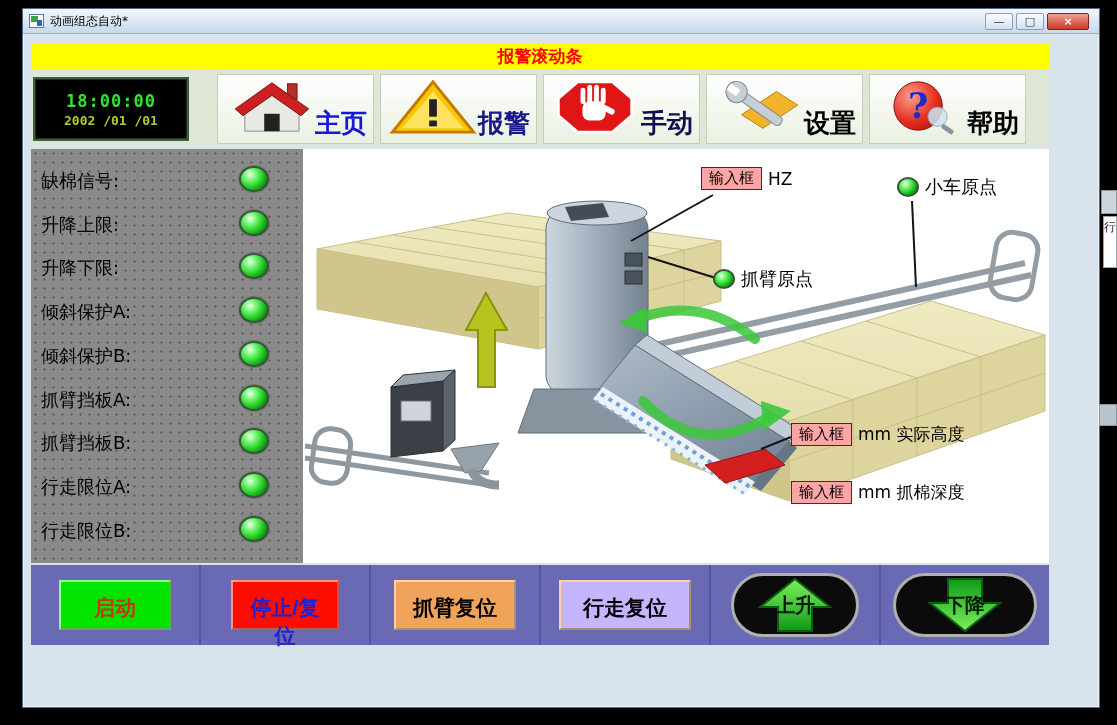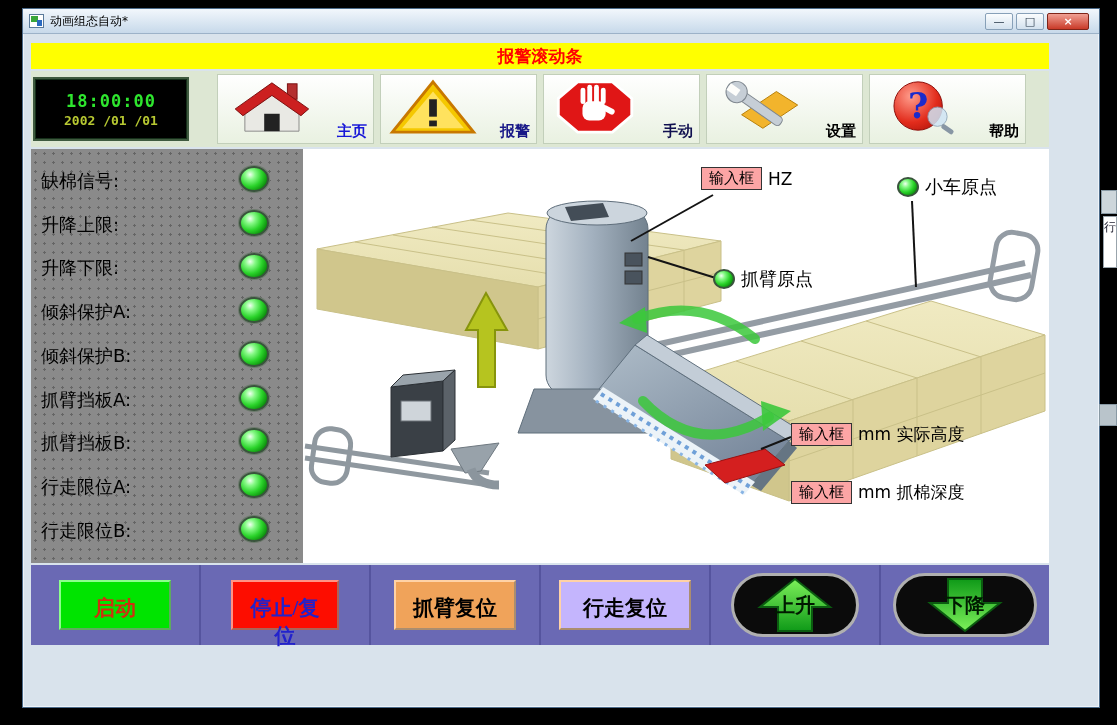--- a/index.html
+++ b/index.html
@@ -41,21 +41,21 @@
     display:flex;flex-direction:column;justify-content:center;align-items:center;gap:2px;
     flex:none;
   }
   .clock-time{color:#2ee62e;font-family:"DejaVu Sans Mono",monospace;font-weight:bold;font-size:17px;letter-spacing:1px;}
   .clock-date{color:#b7c832;font-family:"DejaVu Sans Mono",monospace;font-weight:bold;font-size:13px;}
   .tool-tile{
     position:relative;width:157px;height:70px;margin-right:6px;flex:none;
     background:linear-gradient(#ffffff,#e9f1e1);border:1px solid #c2cfba;box-sizing:border-box;
   }
   .tool-icon{position:absolute;left:6px;top:3px;}
-  .tool-label{position:absolute;right:6px;bottom:2px;font-size:15px;font-weight:bold;}
+  .tool-label{position:absolute;right:6px;bottom:2px;font-size:26px;font-weight:bold;}
   .lbl-home{color:#1717d8;}
   .lbl-alarm{color:#181888;}
   .lbl-manual{color:#101050;}
   .lbl-settings{color:#000;}
   .lbl-help{color:#000;margin-top:32px;}
   
   .main{position:absolute;left:8px;top:140px;width:1018px;height:414px;}
   .sidebar{
     position:absolute;left:0;top:0;width:272px;height:414px;
     background-color:#8a8a8a;
@@ -83,21 +83,21 @@
   .ov-hz{left:398px;top:18px;}
   .ov-cart{left:594px;top:26px;}
   .ov-arm{left:410px;top:118px;}
   .ov-height{left:488px;top:274px;}
   .ov-depth{left:488px;top:332px;}
   
   .bottombar{position:absolute;left:8px;top:556px;width:1018px;height:80px;background:#6a69b4;display:flex;}
   .bcell{flex:1;display:flex;align-items:center;justify-content:center;border-right:2px solid #55549e;}
   .bcell:last-child{border-right:none;}
   button.pbtn{
-    font-family:Liberation Serif, serif;font-weight:bold;font-size:21px;cursor:default;padding:12px;
+    font-family:Liberation Sans, sans-serif;font-weight:bold;font-size:21px;cursor:default;padding:12px;
   }
   .btn-start{width:112px;height:50px;background:#00e400;color:#cf3010;border:2px outset #8cff8c;}
   .btn-stop{width:108px;height:50px;background:#fd0d00;color:#2222cc;border:2px outset #ff9484;}
   .btn-reset-a{width:122px;height:50px;background:#f0a35a;color:#000;border:2px outset #ffd2a6;}
   .btn-reset-b{width:132px;height:50px;background:#c4b5fd;color:#000;border:2px outset #ffd2a6;}
   .pill{
     position:relative;width:128px;height:64px;background:#0b0b0b;border:3px solid #b0b0b0;
     border-radius:34px;display:flex;align-items:center;justify-content:center;box-sizing:border-box;
   }
   .pill.wide{width:144px;}

